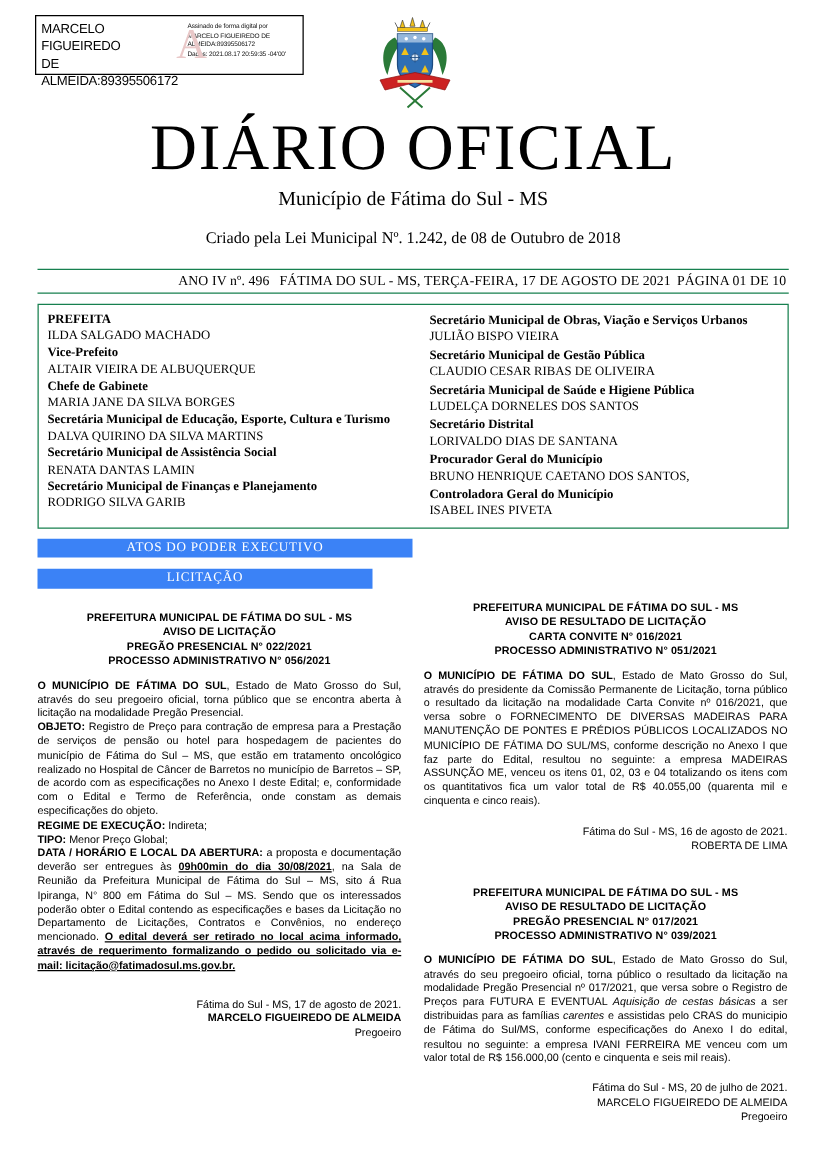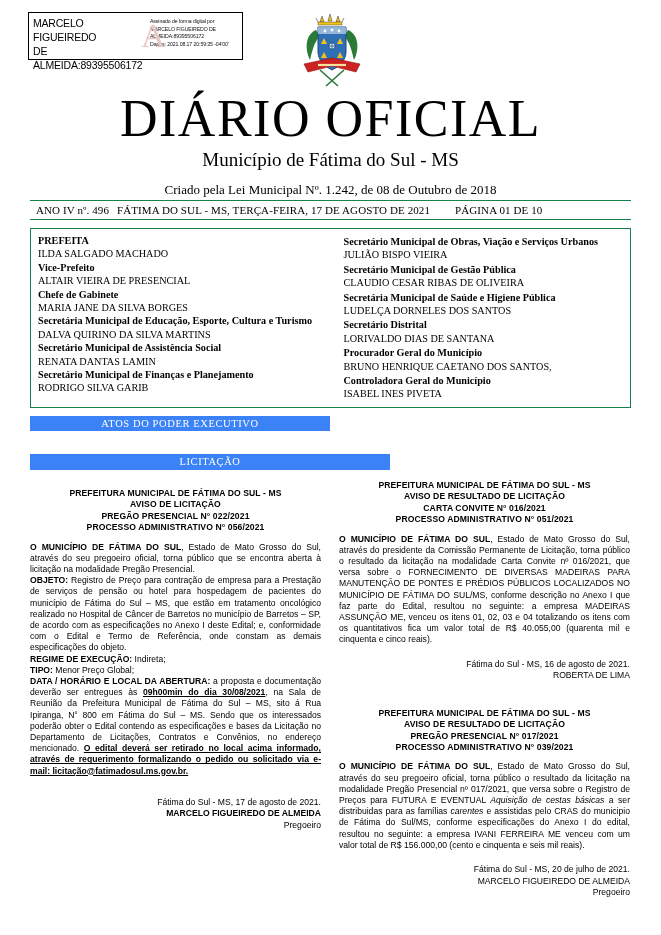--- a/index.html
+++ b/index.html
@@ -81,44 +81,43 @@
   }
   .title-main {
     font-family: "Liberation Serif", serif;
     font-size: 52px;
     line-height: 54px;
     letter-spacing: 1.5px;
     font-weight: normal;
   }
   .title-sub {
     font-family: "Liberation Serif", serif;
-    font-size: 19px;
+    font-size: 16px;
     line-height: 26px;
     margin-top: 1px;
   }
   .title-law {
     font-family: "Liberation Serif", serif;
     font-size: 13px;
     line-height: 20px;
     margin-top: 7px;
   }
 
   
   .edition {
-    margin-top: 0;
+    margin-top: 15px;
     border-top: 1.6px solid #17804f;
     border-bottom: 1.6px solid #17804f;
     padding: 3px 2px 3px 6px;
     display: flex;
-    justify-content: flex-start;
+    justify-content: flex-end;
     align-items: center;
     font-family: "Liberation Serif", serif;
     font-size: 11px;
     letter-spacing: 0.1px;
-    gap: 20px;
   }
   .edition-left span { margin-right: 5px; }
 
   
   .officials {
     margin-top: 8px;
     border: 1.6px solid #17804f;
     padding: 5px 7px 6px 7px;
     display: flex;
     gap: 26px;
@@ -144,22 +143,22 @@
     letter-spacing: 0.6px;
     padding: 2px 0 2.5px 0;
     margin: 0 auto;
   }
   .banner-exec {
     width: 300px;
     margin-top: 8px;
     margin-left: 0;
   }
   .banner-lic {
-    width: 360px;
-    margin-top: 23px;
+    width: 268px;
+    margin-top: 9px;
     margin-left: 0;
   }
 
   
   .columns {
     display: flex;
     gap: 18px;
     margin-top: 10px;
   }
   .col-body {
@@ -259,21 +258,21 @@
       <span>FÁTIMA DO SUL - MS, TERÇA-FEIRA,  17 DE AGOSTO DE 2021</span>
     </div>
     <div>PÁGINA 01 DE 10</div>
   </div>
 
   <div class="officials">
     <div class="col left">
       <div class="role">PREFEITA</div>
       <div class="person">ILDA SALGADO MACHADO</div>
       <div class="role">Vice-Prefeito</div>
-      <div class="person">ALTAIR VIEIRA DE PRESENCIAL</div>
+      <div class="person">ALTAIR VIEIRA DE ALBUQUERQUE</div>
       <div class="role">Chefe de Gabinete</div>
       <div class="person">MARIA JANE DA SILVA BORGES</div>
       <div class="role">Secretária Municipal de Educação, Esporte, Cultura e Turismo</div>
       <div class="person">DALVA QUIRINO DA SILVA MARTINS</div>
       <div class="role">Secretário Municipal de Assistência Social</div>
       <div class="person">RENATA DANTAS LAMIN</div>
       <div class="role">Secretário Municipal de Finanças e Planejamento</div>
       <div class="person">RODRIGO SILVA GARIB</div>
     </div>
     <div class="col right">

